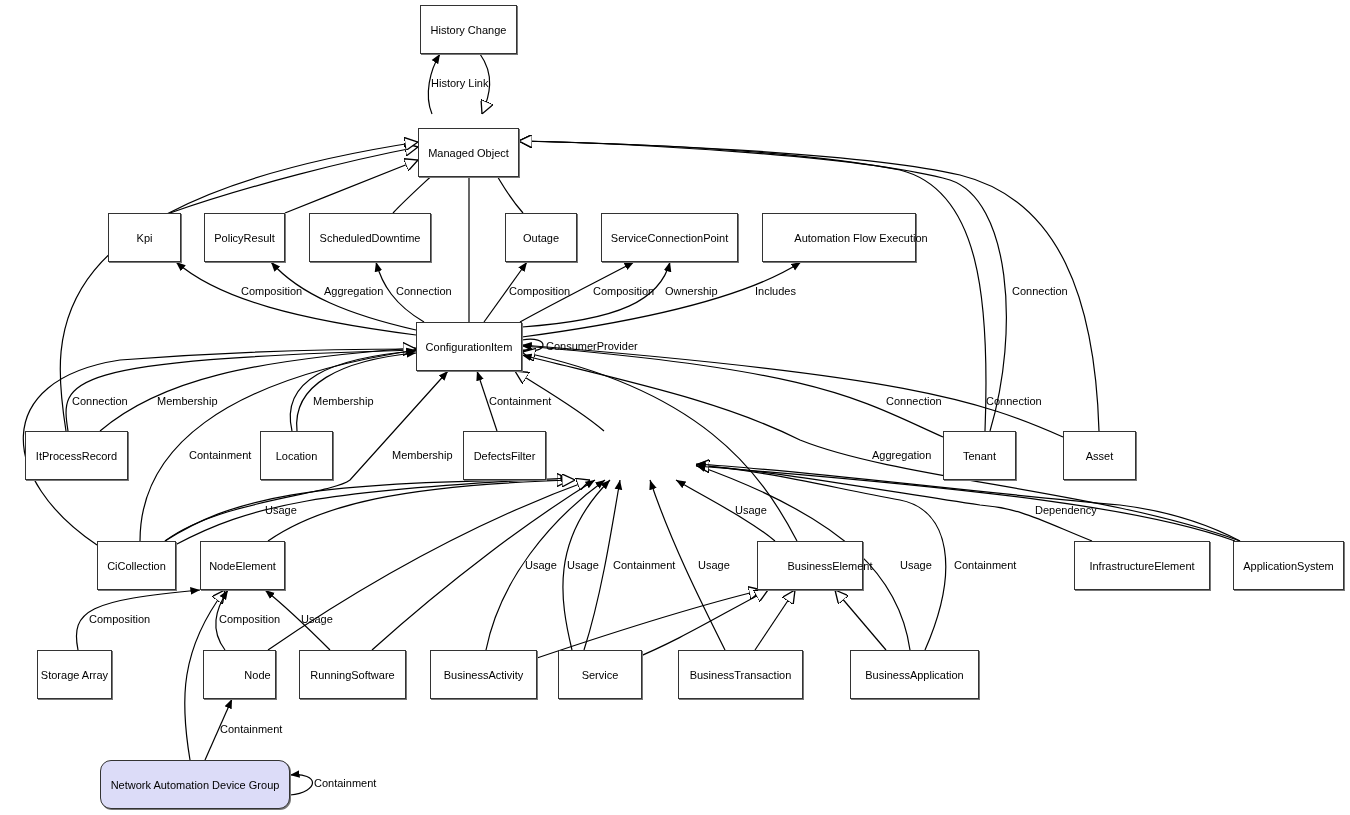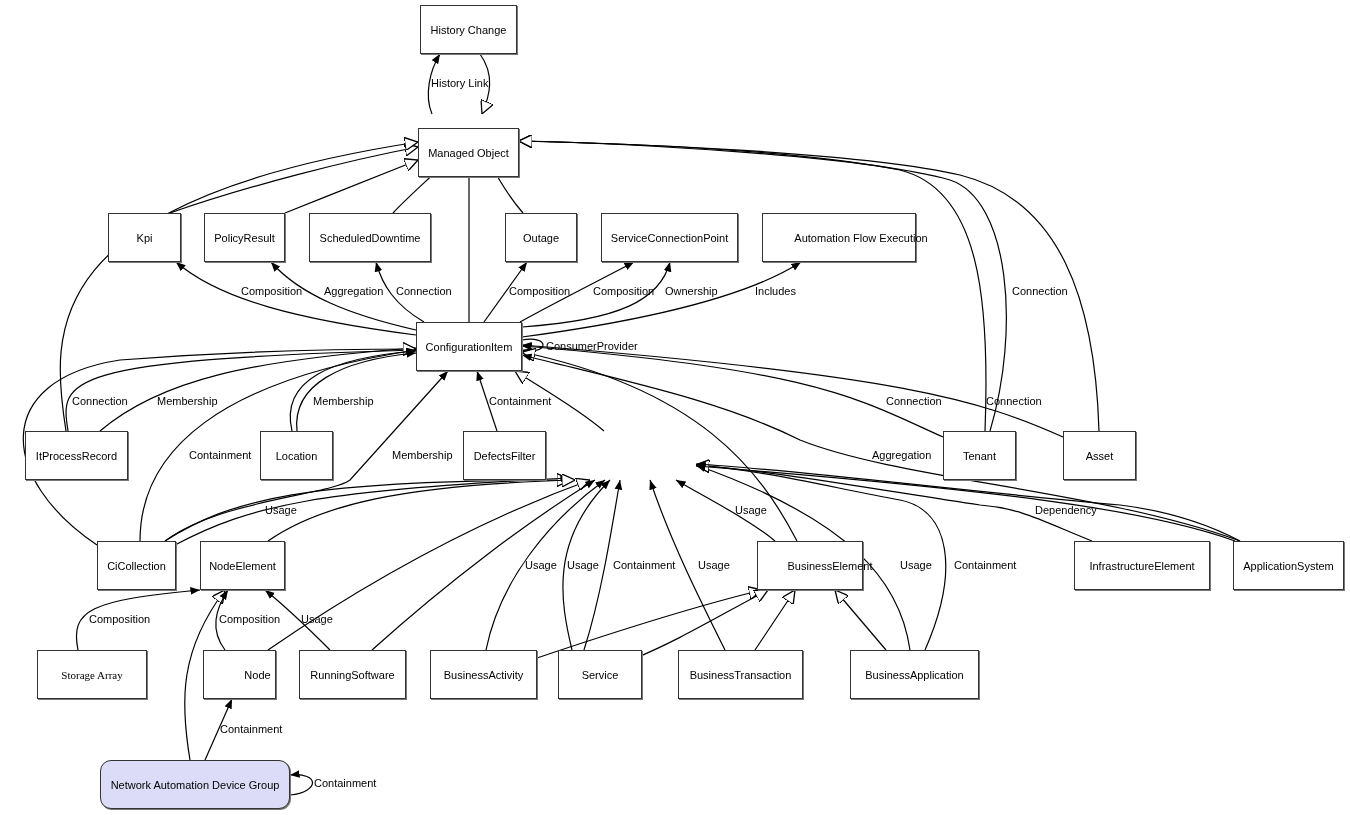--- a/index.html
+++ b/index.html
@@ -101,21 +101,21 @@
   <div class="node" style="left:25px;top:431px;width:103px;height:49px;">ItProcessRecord</div>
   <div class="node" style="left:260px;top:431px;width:73px;height:49px;">Location</div>
   <div class="node" style="left:463px;top:431px;width:83px;height:49px;">DefectsFilter</div>
   <div class="node" style="left:943px;top:431px;width:73px;height:49px;">Tenant</div>
   <div class="node" style="left:1063px;top:431px;width:73px;height:49px;">Asset</div>
   <div class="node" style="left:97px;top:541px;width:79px;height:49px;">CiCollection</div>
   <div class="node" style="left:200px;top:541px;width:85px;height:49px;">NodeElement</div>
   <div class="node" style="left:757px;top:541px;width:106px;height:49px;padding-left:40px;">BusinessElement</div>
   <div class="node" style="left:1074px;top:541px;width:136px;height:49px;">InfrastructureElement</div>
   <div class="node" style="left:1233px;top:541px;width:111px;height:49px;">ApplicationSystem</div>
-  <div class="node" style="left:37px;top:650px;width:110px;height:49px;font-family:Liberation Serif, serif;">Storage Array</div>
+  <div class="node" style="left:37px;top:650px;width:75px;height:49px;">Storage Array</div>
   <div class="node" style="left:203px;top:650px;width:73px;height:49px;padding-left:36px;">Node</div>
   <div class="node" style="left:299px;top:650px;width:107px;height:49px;">RunningSoftware</div>
   <div class="node" style="left:430px;top:650px;width:107px;height:49px;">BusinessActivity</div>
   <div class="node" style="left:558px;top:650px;width:84px;height:49px;">Service</div>
   <div class="node" style="left:678px;top:650px;width:125px;height:49px;text-align:center;">BusinessTransaction</div>
   <div class="node" style="left:850px;top:650px;width:129px;height:49px;">BusinessApplication</div>
   <div class="node highlight" style="left: 100px; top: 760px; width: 190px; height: 49px; background: rgb(220, 220, 248);">Network Automation Device Group</div>
 
   <div class="elabel" style="left:431px;top:77px;">History Link</div>
   <div class="elabel" style="left:241px;top:285px;">Composition</div>

